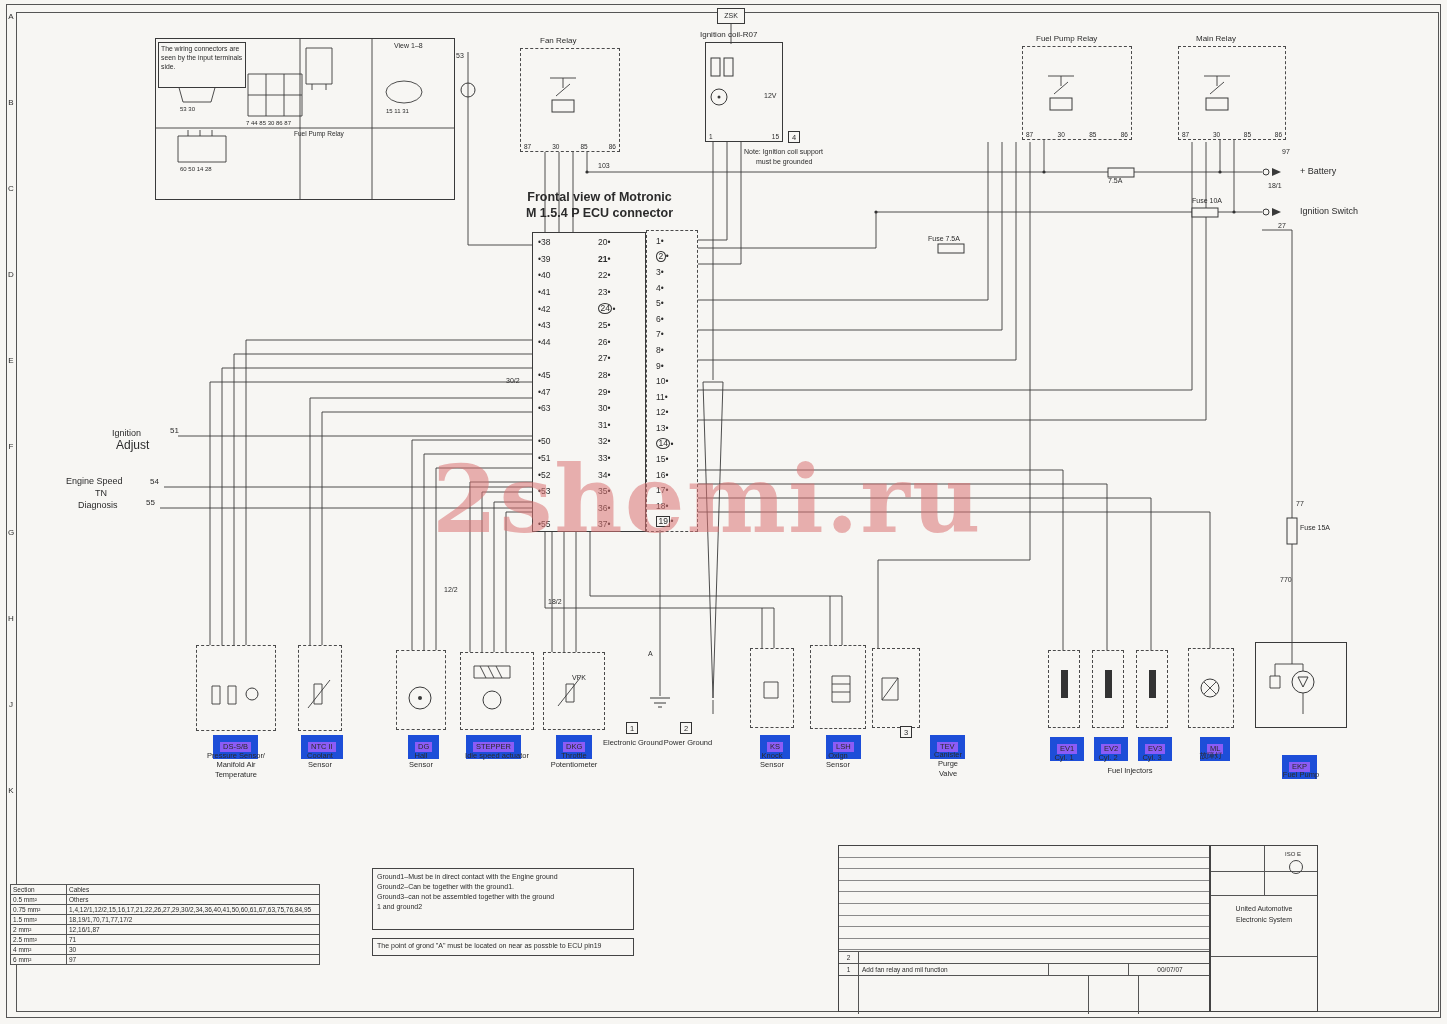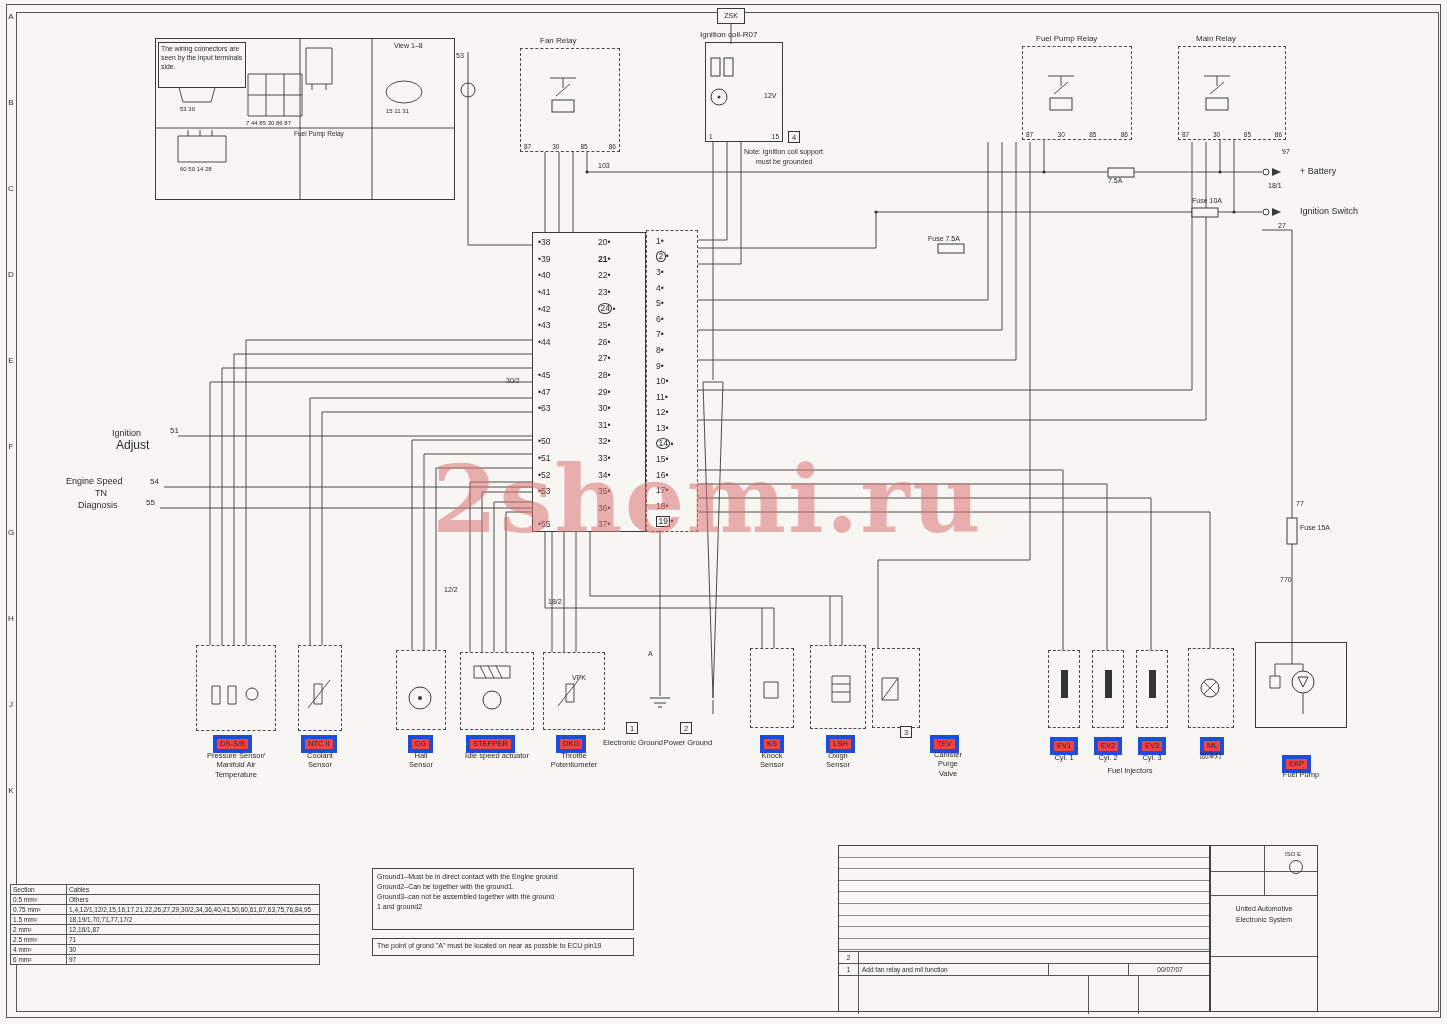--- a/index.html
+++ b/index.html
@@ -4,21 +4,21 @@
 <style>
   *{margin:0;padding:0;box-sizing:border-box}
   body{background:#dcdad6;font-family:"Liberation Sans",sans-serif;color:#2b2b2b}
   .sheet{position:relative;width:1447px;height:1024px;background:#f7f6f3;overflow:hidden}
   .wires{position:absolute;left:0;top:0;z-index:1}
   .box{position:absolute;z-index:2;background:transparent}
   .dashed{border:1px dashed #4a4a4a}
   .solid{border:1px solid #3a3a3a}
   .lbl{position:absolute;z-index:3;font-size:8px;line-height:1.15;white-space:nowrap}
   .tagbox{position:absolute;z-index:3;width:12px;height:12px;border:1px solid #333;font-size:7.5px;display:flex;align-items:center;justify-content:center;background:#f7f6f3}
-  .complabel{position:absolute;z-index:3;border:4px solid #1d4ed8;font-size:7.5px;padding:0 3px;background:#ef4444;white-space:nowrap;line-height:1.3}
+  .complabel{position:absolute;z-index:3;border:7px solid #1d4ed8;font-size:7.5px;padding:0 3px;background:#8b5cf6;white-space:nowrap;line-height:1.3}
   .compdesc{position:absolute;z-index:3;font-size:7.5px;text-align:center;white-space:pre-line;line-height:1.25}
   .rowletter{position:absolute;left:6px;width:10px;text-align:center;font-size:8px;z-index:3}
   .wlbl{position:absolute;font-size:7px;z-index:3;white-space:nowrap}
   .pins-col{position:absolute;z-index:3}
   .pin{font-size:8.5px;white-space:nowrap;display:flex;align-items:center}
   .circ{border:1px solid #333;border-radius:50%;padding:0 1.5px;line-height:1.1}
   .boxed{border:1px solid #333;padding:0 1.5px;line-height:1.1}
   .relay-pins{position:absolute;z-index:3;bottom:1px;left:3px;right:3px;display:flex;justify-content:space-between;font-size:6.5px}
   .ecu-title{position:absolute;z-index:3;font-size:12.5px;font-weight:600;text-align:center;line-height:1.25}
   .watermark{position:absolute;left:432px;top:444px;z-index:6;font-size:94px;font-weight:bold;
@@ -216,20 +216,24 @@
 
   <div class="lbl" style="left:112px;top:428px;font-size:9px">Ignition</div>
   <div class="lbl" style="left:116px;top:439px;font-size:12px">Adjust</div>
   <div class="lbl" style="left:170px;top:426px;font-size:8px">51</div>
   <div class="lbl" style="left:66px;top:476px;font-size:9px">Engine Speed</div>
   <div class="lbl" style="left:95px;top:488px;font-size:9px">TN</div>
   <div class="lbl" style="left:78px;top:500px;font-size:9px">Diagnosis</div>
   <div class="lbl" style="left:150px;top:477px;font-size:8px">54</div>
   <div class="lbl" style="left:146px;top:498px;font-size:8px">55</div>
 
+  <div class="ecu-title" style="left:497px;top:190px;width:205px">
+    <div>Frontal view of Motronic</div>
+    <div>M 1.5.4 P ECU connector</div>
+  </div>
   <div class="box solid" style="left:532px;top:232px;width:114px;height:300px"></div>
   <div class="box dashed" style="left:646px;top:230px;width:52px;height:302px"></div>
   <div class="pins-col" style="left:538px;top:234px;width:48px">
       <div class="pin" style="height: 16.6px;">•38</div>
       <div class="pin" style="height: 16.6px;">•39</div>
       <div class="pin" style="height: 16.6px;">•40</div>
       <div class="pin" style="height: 16.6px;">•41</div>
       <div class="pin" style="height: 16.6px;">•42</div>
       <div class="pin" style="height: 16.6px;">•43</div>
       <div class="pin" style="height: 16.6px;">•44</div>

